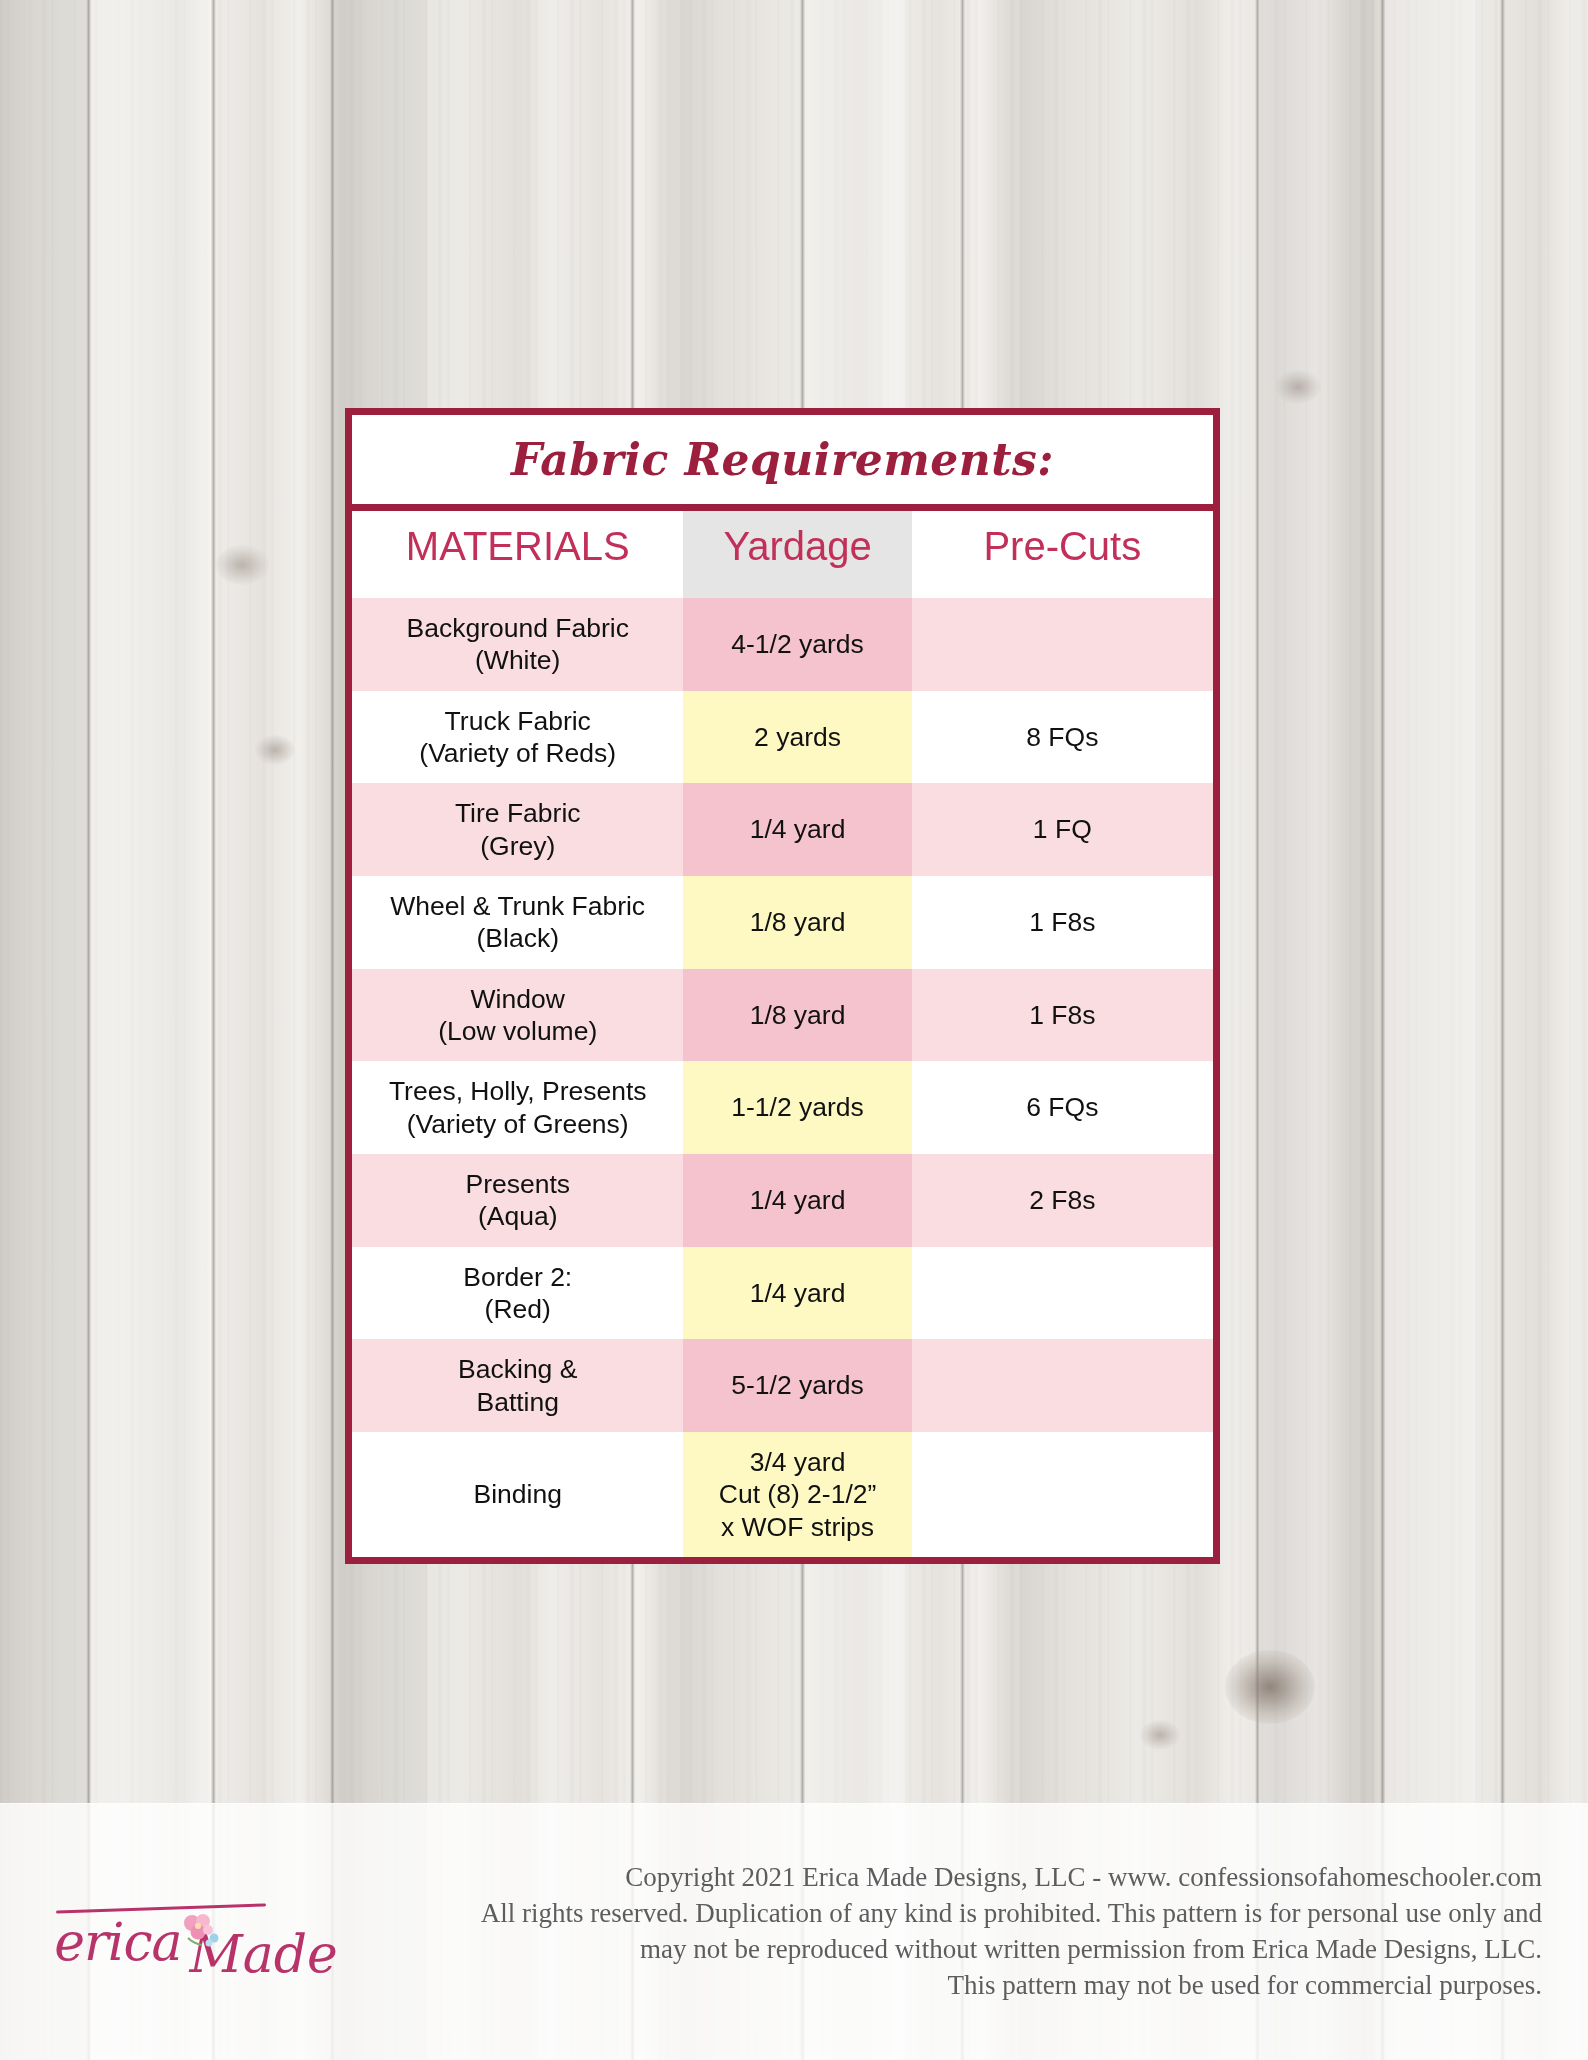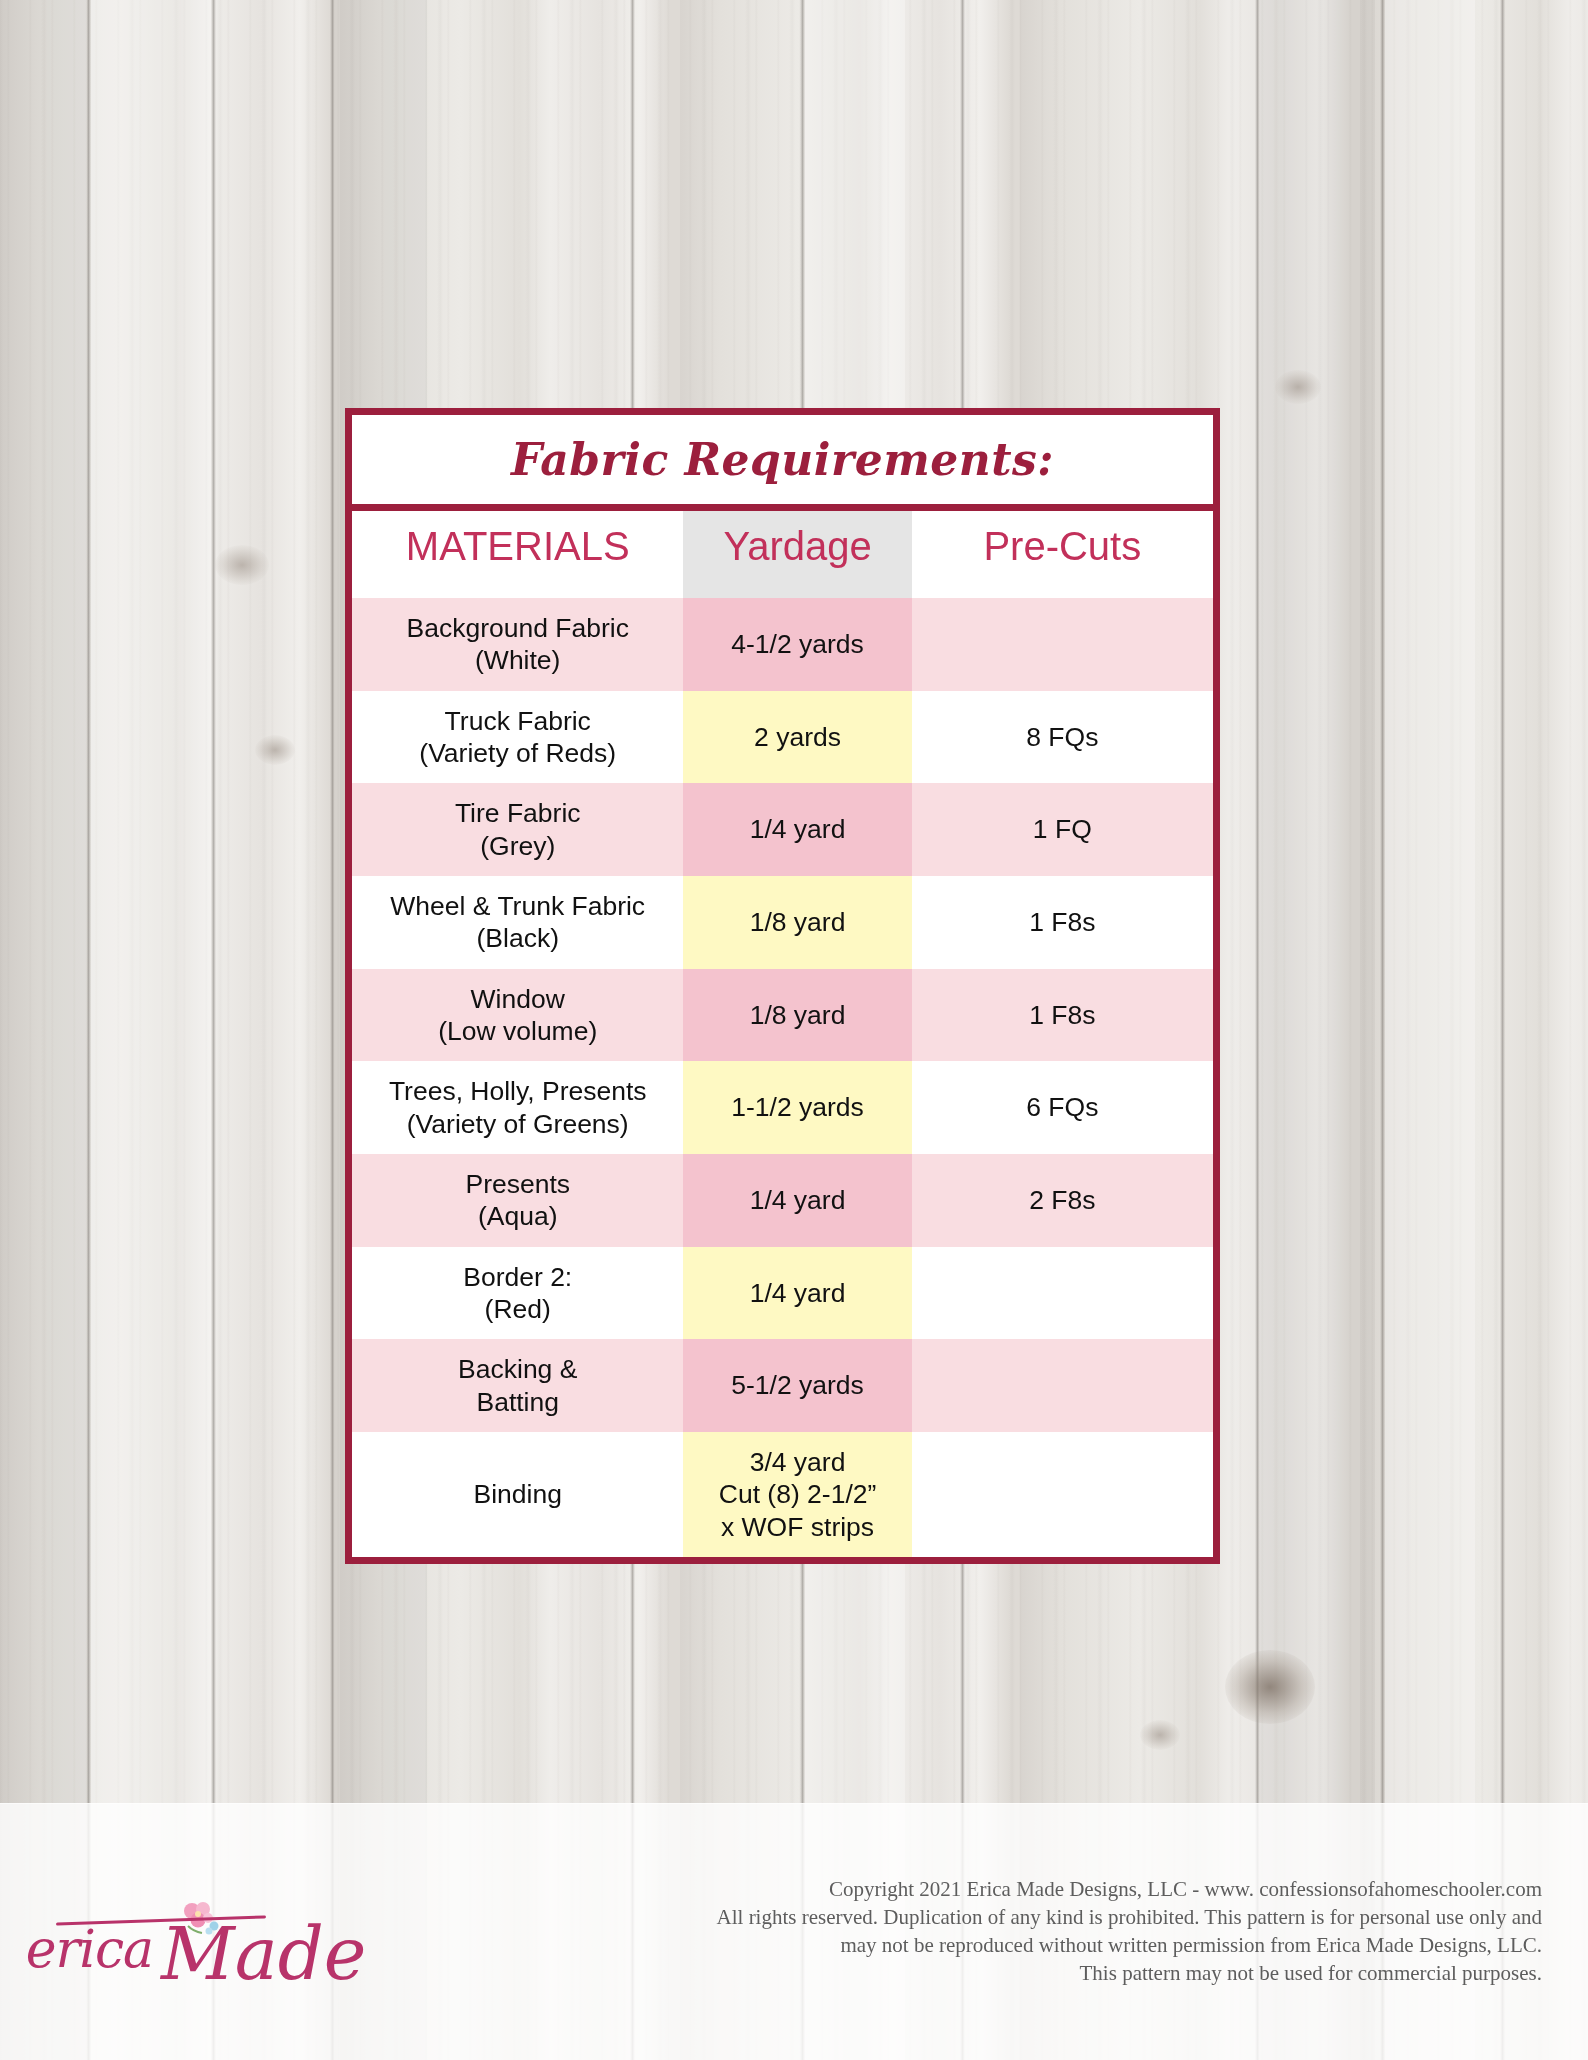--- a/index.html
+++ b/index.html
@@ -97,21 +97,21 @@
     color: #b8336a;
     letter-spacing: -1px;
     display: inline-block;
     position: relative;
     top: 10px;
     left: -18px;
   }
   .logo-made {
     font-family: "DejaVu Serif", serif;
     font-style: italic;
-    font-size: 72px;
+    font-size: 52px;
     color: #b8336a;
     display: inline-block;
     position: relative;
     top: 22px;
     left: -10px;
   }
   .logo-flower {
     position: absolute;
     top: 10px;
     left: 178px;
@@ -126,21 +126,21 @@
     height: 3px;
     background: #b8336a;
     border-radius: 2px;
     transform: rotate(-2deg);
   }
   .copyright {
     flex: 1;
     padding-right: 46px;
     text-align: right;
     font-family: "Liberation Serif", serif;
-    font-size: 21px;
+    font-size: 27px;
     line-height: 1.33;
     color: #5d5d5d;
   }
 
   
   .card {
     position: absolute;
     left: 345px;
     top: 408px;
     width: 875px;

